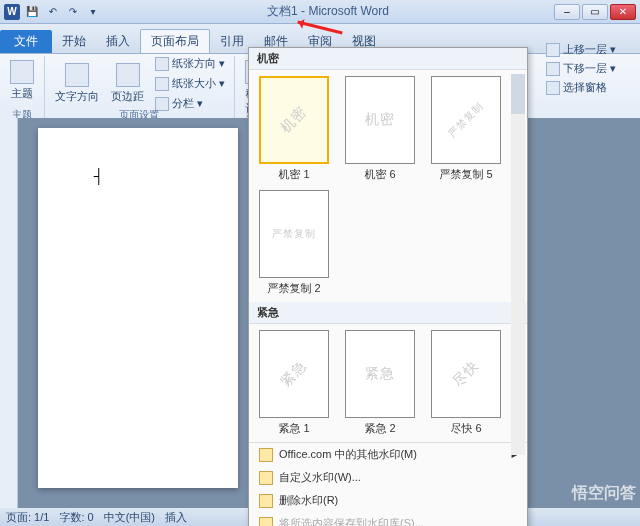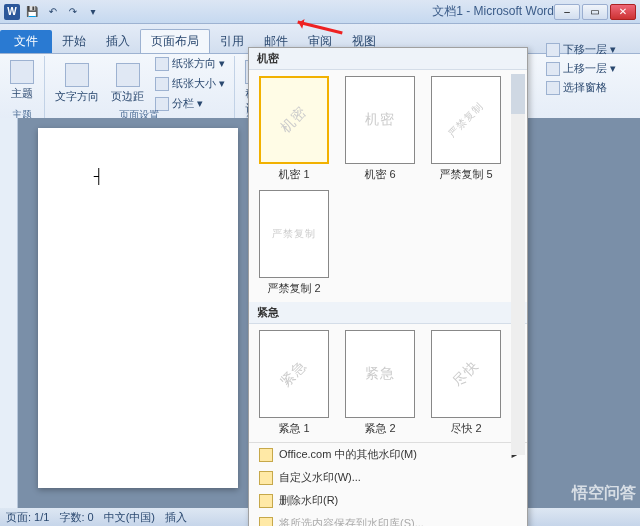--- a/index.html
+++ b/index.html
@@ -2,21 +2,21 @@
 <html><head>
 <meta charset="utf-8">
 <style>
 * { margin: 0; padding: 0; box-sizing: border-box; font-family: "Microsoft YaHei", SimSun, sans-serif; }
 body { width: 640px; height: 526px; background: #fff; overflow: hidden; font-size: 11px; position: relative; }
 
 .titlebar { height: 24px; background: linear-gradient(#dce6f4,#c6d9f0); display: flex; align-items: center; padding: 0 4px; border-bottom: 1px solid #9db2d1; }
 .titlebar .word-icon { width: 16px; height: 16px; background: #2b579a; color: #fff; font-weight: bold; font-size: 10px; display: flex; align-items: center; justify-content: center; border-radius: 2px; }
 .titlebar .qat { display: flex; gap: 2px; margin-left: 4px; }
 .titlebar .qat-btn { width: 18px; height: 18px; display: flex; align-items: center; justify-content: center; font-size: 10px; color: #2a486f; }
-.titlebar .title { flex: 1; text-align: right; color: #3a5b88; font-size: 12px; }
+.titlebar .title { flex: 1; text-align: center; color: #3a5b88; font-size: 12px; }
 .titlebar .wincontrols { display: flex; gap: 2px; }
 .titlebar .wcbtn { width: 26px; height: 16px; background: linear-gradient(#f0f4fa,#d2deef); border: 1px solid #9aaed0; border-radius: 2px; display: flex; align-items: center; justify-content: center; font-size: 10px; }
 .titlebar .wcbtn.close { background: linear-gradient(#e67,#c33); color: #fff; border-color: #a22; }
 
 .tabs { height: 30px; background: linear-gradient(#e4ecf7,#d2deef); display: flex; align-items: flex-end; border-bottom: 1px solid #9db2d1; padding-left: 0; }
 .file-tab { background: #2a7ad2; color: #fff; padding: 3px 14px; font-size: 12px; border-radius: 2px 2px 0 0; }
 .tab { padding: 3px 10px; color: #2a486f; font-size: 12px; cursor: pointer; }
 .tab.active { background: #f3f7fc; border: 1px solid #9db2d1; border-bottom: none; border-radius: 2px 2px 0 0; }
 
 .ribbon { height: 72px; background: linear-gradient(#f3f7fc,#e4ecf7); border-bottom: 1px solid #9db2d1; display: flex; padding: 2px 0; }
@@ -143,25 +143,25 @@
     <span style="font-size:11px;color:#2a486f;">缩进</span>
   </div>
   <div class="rib-group" style="min-width:60px;">
     <span style="font-size:11px;color:#2a486f;">间距</span>
   </div>
 </div>
 
 <div class="right-panel">
   <div class="rp-row">
       <div class="rpicon"></div>
-      <span>下移一层 ▾</span>
+      <span>上移一层 ▾</span>
     </div>
   <div class="rp-row">
       <div class="rpicon"></div>
-      <span>上移一层 ▾</span>
+      <span>下移一层 ▾</span>
     </div>
   <div class="rp-row">
       <div class="rpicon"></div>
       <span>选择窗格</span>
     </div>
 </div>
 
 <div class="red-arrow"></div>
 
 <div class="document-area">
@@ -212,21 +212,21 @@
     <div class="dd-item">
       <div class="dd-thumb">
           <span class="wm-text h">紧急</span>
         </div>
       <div class="dd-cap">紧急 2</div>
     </div>
     <div class="dd-item">
       <div class="dd-thumb">
           <span class="wm-text">尽快</span>
         </div>
-      <div class="dd-cap">尽快 2</div>
+      <div class="dd-cap">尽快 6</div>
     </div>
   </div>
   <div style="border-top:1px solid #ddd;">
     <div class="dd-footer-item">
         <div class="fiicon"></div>
         <span>Office.com 中的其他水印(M)</span>
         <span style="margin-left:auto;">▸</span>
       </div>
     <div class="dd-footer-item">
         <div class="fiicon"></div>

